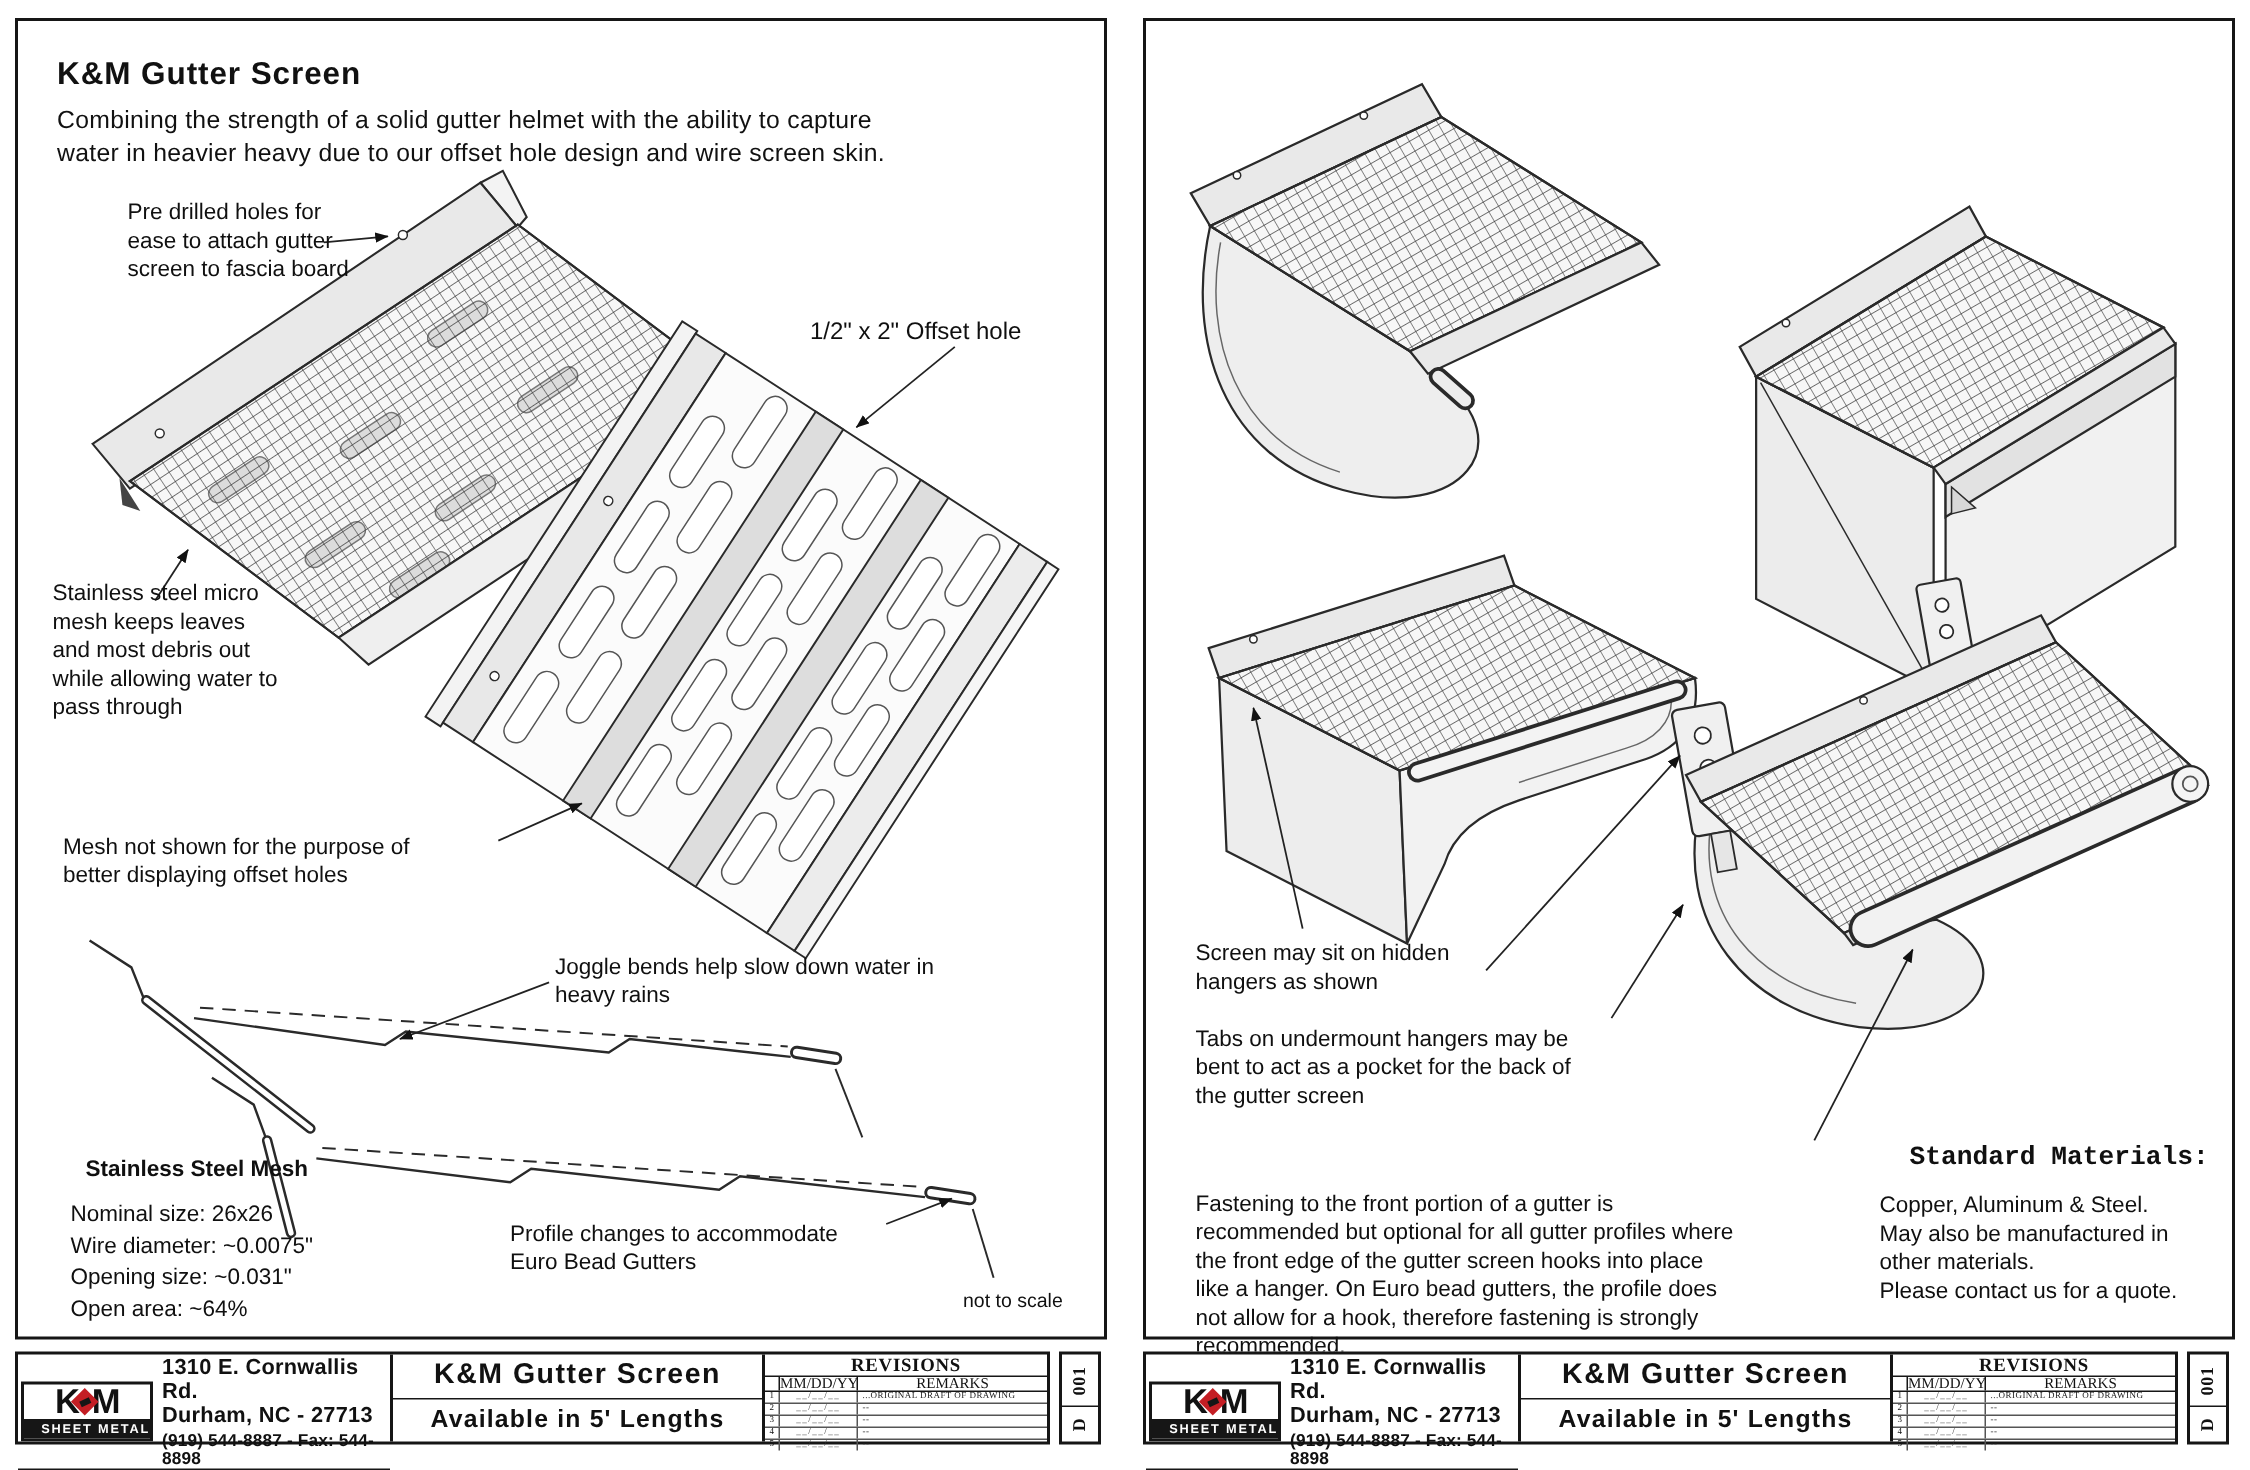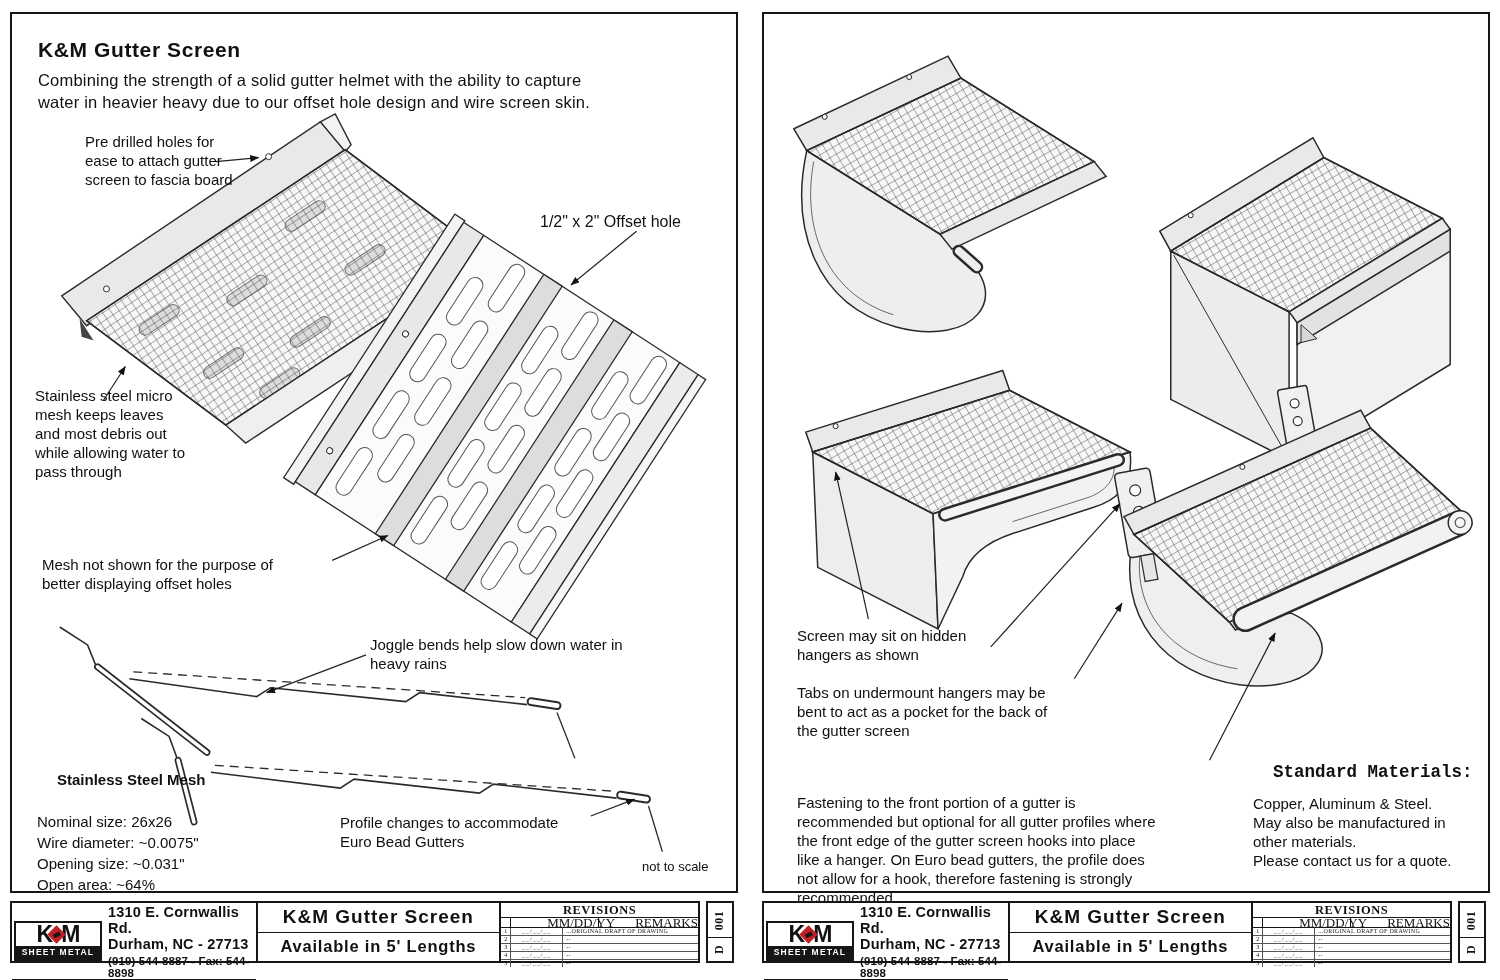--- a/index.html
+++ b/index.html
@@ -24,33 +24,33 @@
   #tblock-right { left:762px; }
 
   .tb-a { width:250px; border-right:2px solid #161616; display:flex; flex-direction:column; }
   .tb-a-top { flex:1; display:flex; align-items:center; }
   .tb-web { height:15px; border-top:2px solid #161616; font-size:10.5px; font-weight:bold; text-align:center; line-height:13px; letter-spacing:0.1px; }
 
   .km-logo { width:88px; height:40px; border:2px solid #161616; margin:1px 2px 1px 2px; display:flex; flex-direction:column; background:#fff; }
   .km-letters { flex:1; display:flex; align-items:center; justify-content:center; font-weight:800; font-size:23px; letter-spacing:-1px; line-height:1; }
   .km-diamond { width:13px; height:13px; background:#c41e24; transform:rotate(45deg); margin:0 -2px; display:flex; align-items:center; justify-content:center; }
   .km-diamond i { display:block; width:4px; height:7px; background:#161616; transform:rotate(20deg); }
-  .km-sub { height:13px; background:#161616; color:#fff; font-size:8.5px; font-weight:bold; letter-spacing:1.2px; text-align:center; line-height:13px; }
+  .km-sub { height:13px; background:#161616; color:#fff; font-size:8.5px; font-weight:bold; letter-spacing:1.2px; text-align:right; line-height:13px; }
 
   .tb-addr { flex:1; padding:2px 0 0 4px; display:flex; flex-direction:column; justify-content:space-between; }
   .tb-addr .a1 { font-size:14.5px; font-weight:bold; letter-spacing:0.2px; line-height:1.1; }
   .tb-addr .a2 { font-size:11.5px; font-weight:bold; letter-spacing:0.1px; margin-top:2px; }
 
   .tb-b { width:248px; border-right:2px solid #161616; display:flex; flex-direction:column; }
   .tb-b .t1 { flex:1; border-bottom:1.5px solid #161616; display:flex; align-items:center; justify-content:center; font-size:19px; font-weight:bold; letter-spacing:1px; }
   .tb-b .t2 { flex:1; display:flex; align-items:center; justify-content:center; font-size:16.5px; font-weight:bold; letter-spacing:0.8px; }
 
   .tb-c { flex:1; display:flex; flex-direction:column; font-family:"Liberation Serif", serif; }
   .rev-head { height:15px; border-bottom:1px solid #161616; text-align:center; font-size:12.5px; font-weight:bold; line-height:14px; letter-spacing:0.5px; }
-  .rev-cols { height:10px; border-bottom:1px solid #161616; display:flex; font-size:13px; line-height:9px;gap:36px; }
+  .rev-cols { height:10px; border-bottom:1px solid #161616; display:flex; font-size:10px; line-height:9px; }
   .rev-cols .cn { width:10px; border-right:1px solid #161616; }
   .rev-cols .cd { width:52px; border-right:1px solid #161616; text-align:center; }
   .rev-cols .cr { flex:1; text-align:center; }
   .rev-row { flex:1; display:flex; border-bottom:1px solid #555; font-size:6px; }
   .rev-row:last-child { border-bottom:none; }
   .rev-n { width:10px; border-right:1px solid #555; text-align:center; line-height:7px; }
   .rev-d { width:52px; border-right:1px solid #555; text-align:center; line-height:7px; letter-spacing:1px; color:#333; }
   .rev-r { flex:1; padding-left:3px; line-height:7px; color:#222; letter-spacing:0.3px; }
 
   .dbox { position:absolute; top:901px; width:28px; height:62px; border:2px solid #161616; background:#fff; display:flex; flex-direction:column; font-family:"Liberation Serif", serif; }
@@ -176,21 +176,21 @@
   <div class="ann" style="left:23px; top:372px;">Stainless steel micro
 mesh keeps leaves
 and most debris out
 while allowing water to
 pass through</div>
   <div class="ann" style="left:30px; top:541px;">Mesh not shown for the purpose of
 better displaying offset holes</div>
   <div class="ann" style="left:358px; top:621px;">Joggle bends help slow down water in
 heavy rains</div>
   <div class="ann bold-head" style="left:25px; top:756px;">Stainless Steel Mesh</div>
-  <div class="ann" style="left:25px; top:785px; line-height:1.4;margin-top:12px;">Nominal size: 26x26
+  <div class="ann" style="left:35px; top:785px; line-height:1.4;">Nominal size: 26x26
 Wire diameter: ~0.0075"
 Opening size: ~0.031"
 Open area: ~64%</div>
   <div class="ann" style="left:328px; top:799px;">Profile changes to accommodate
 Euro Bead Gutters</div>
   <div class="ann small-note" style="left:630px; top:845px;">not to scale</div>
 </div>
 
 <div class="sheet" id="sheet-right">
 

